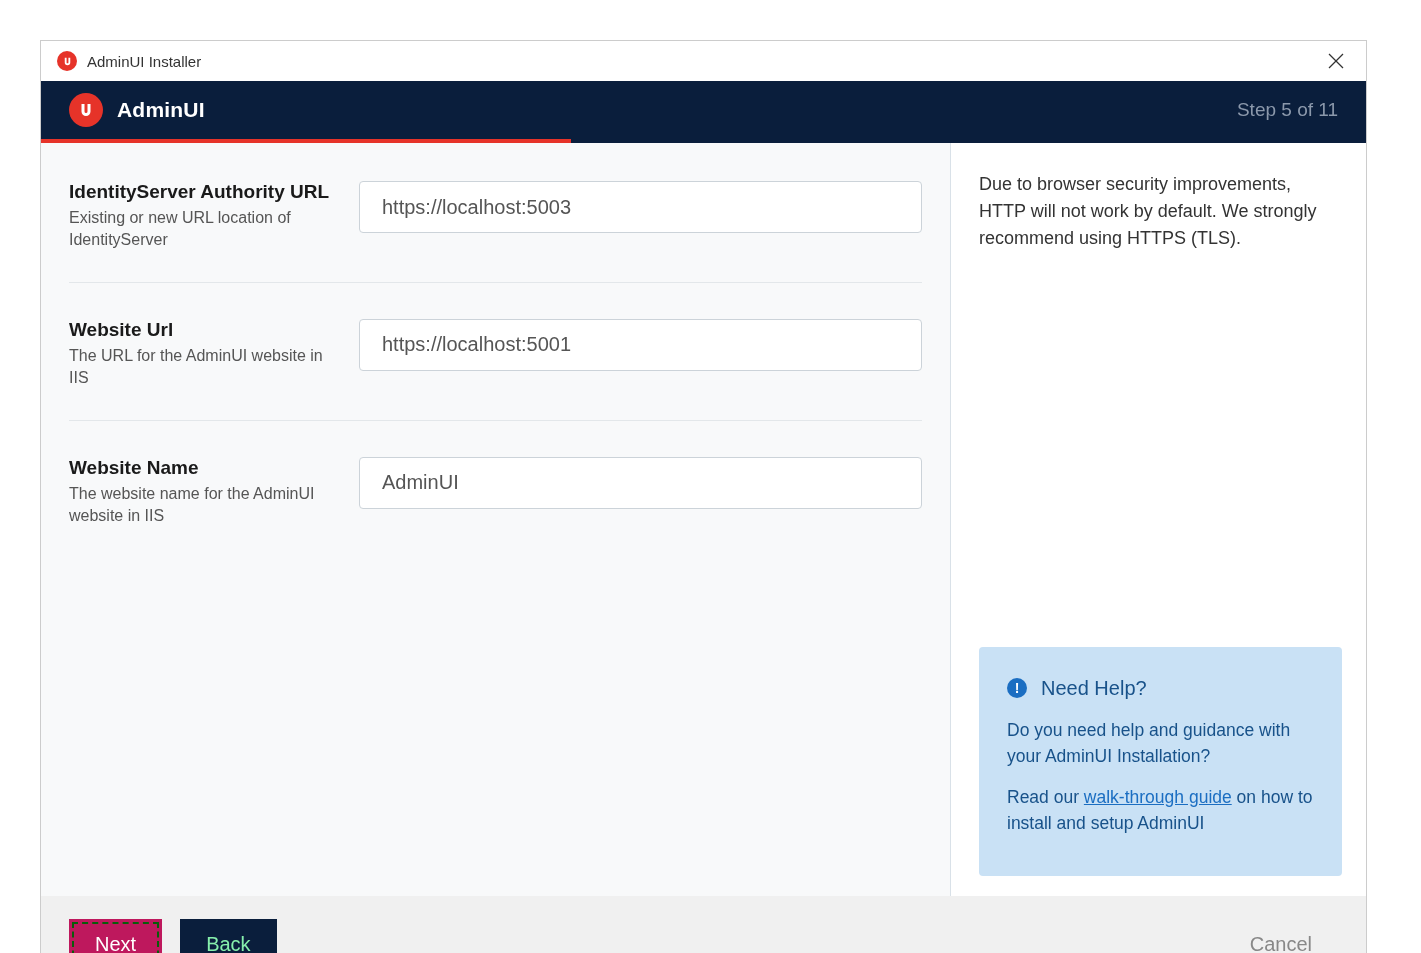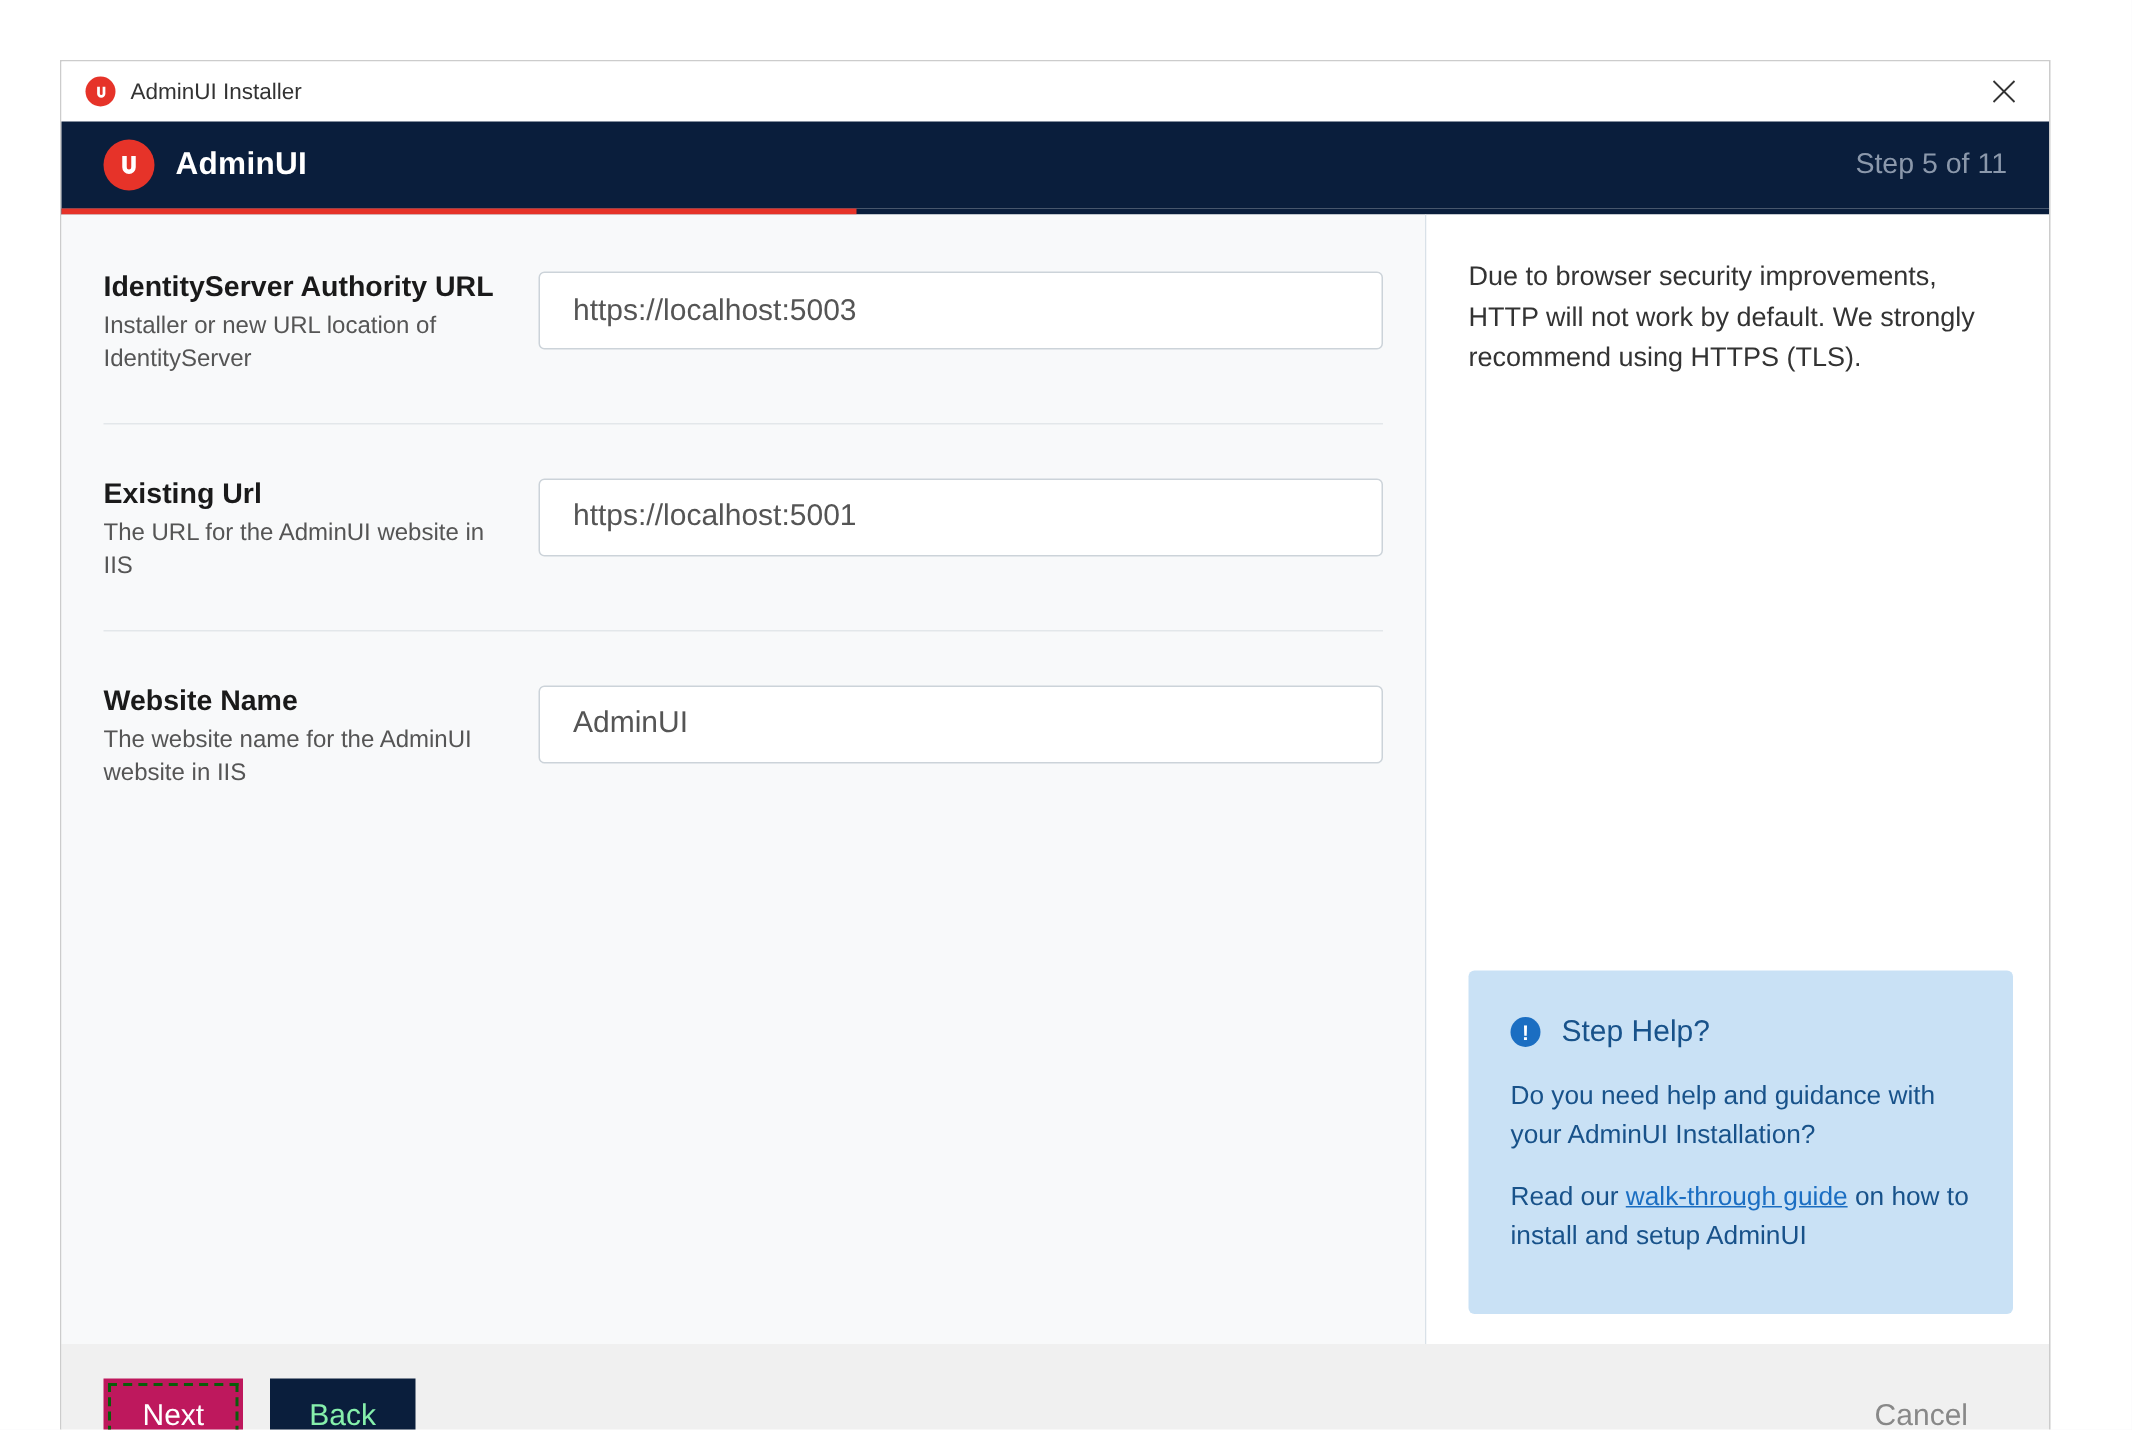--- a/index.html
+++ b/index.html
@@ -253,30 +253,30 @@
   <div class="progress">
     <div class="progress-fill" style="width: 40%;"></div>
   </div>
 
   <div class="content">
     <div class="main-col">
 
       <div class="field-row">
         <div class="label-col">
           <div class="field-label">IdentityServer Authority URL</div>
-          <div class="field-desc">Installer or new URL location of IdentityServer</div>
+          <div class="field-desc">Existing or new URL location of IdentityServer</div>
         </div>
         <div class="input-col">
           <input class="text-input" value="https://localhost:5003" style="">
         </div>
       </div>
 
       <div class="field-row">
         <div class="label-col">
-          <div class="field-label">Existing Url</div>
+          <div class="field-label">Website Url</div>
           <div class="field-desc">The URL for the AdminUI website in IIS</div>
         </div>
         <div class="input-col">
           <input class="text-input" value="https://localhost:5001" style="">
         </div>
       </div>
 
       <div class="field-row">
         <div class="label-col">
           <div class="field-label">Website Name</div>
@@ -288,21 +288,21 @@
       </div>
 
     </div>
 
     <div class="side-col">
       <div class="info-text">Due to browser security improvements, HTTP will not work by default. We strongly recommend using HTTPS (TLS).</div>
 
       <div class="help-box">
         <div class="help-title-row">
           <div class="help-icon">!</div>
-          <div class="help-title">Step Help?</div>
+          <div class="help-title">Need Help?</div>
         </div>
         <div class="help-para">Do you need help and guidance with your AdminUI Installation?</div>
         <div class="help-para">
           <span>Read our </span><a class="help-link">walk-through guide</a><span> on how to install and setup AdminUI</span>
         </div>
       </div>
     </div>
   </div>
 
   <div class="footer">

